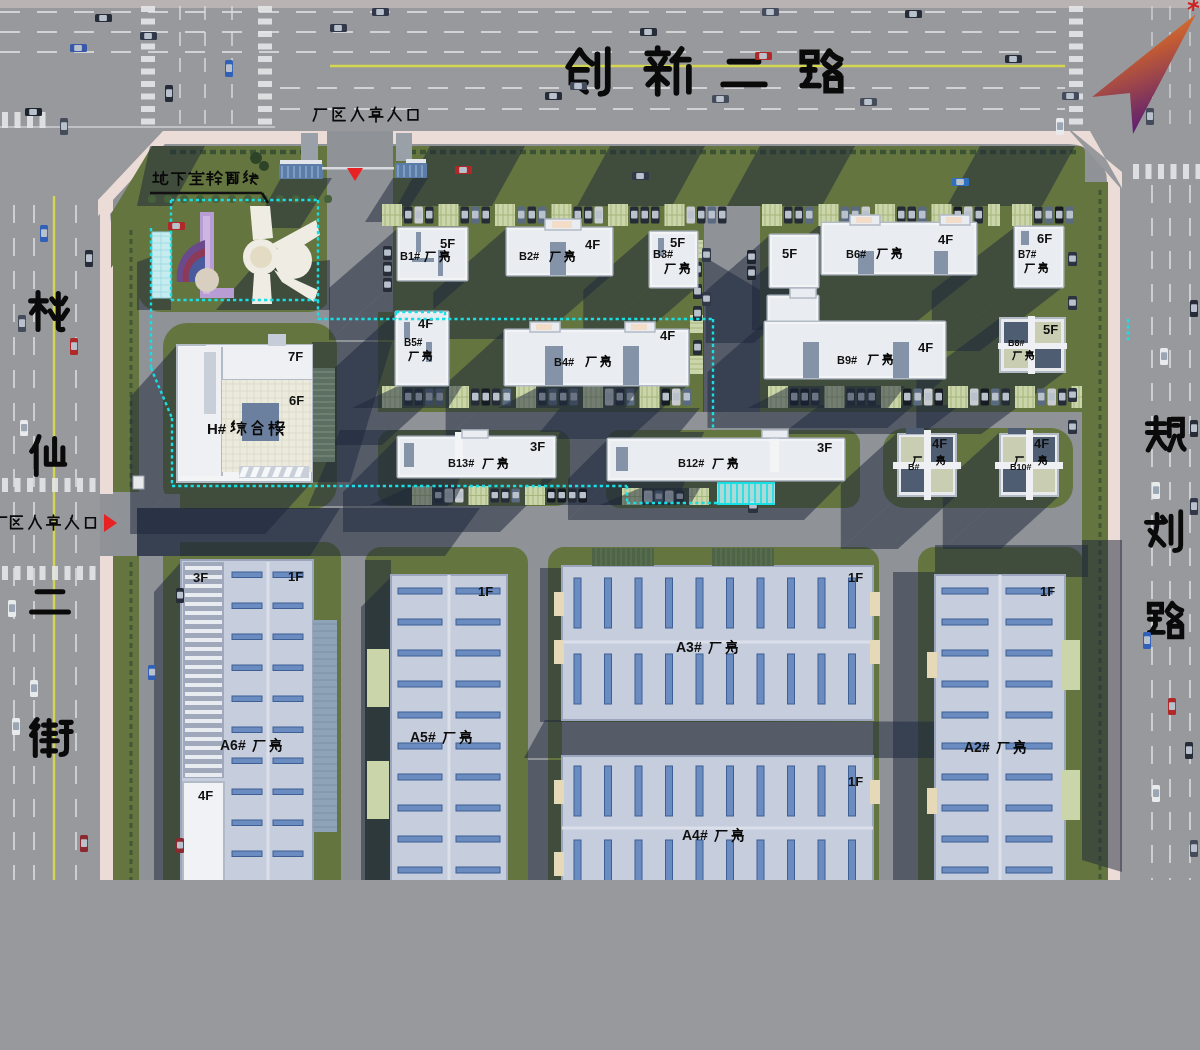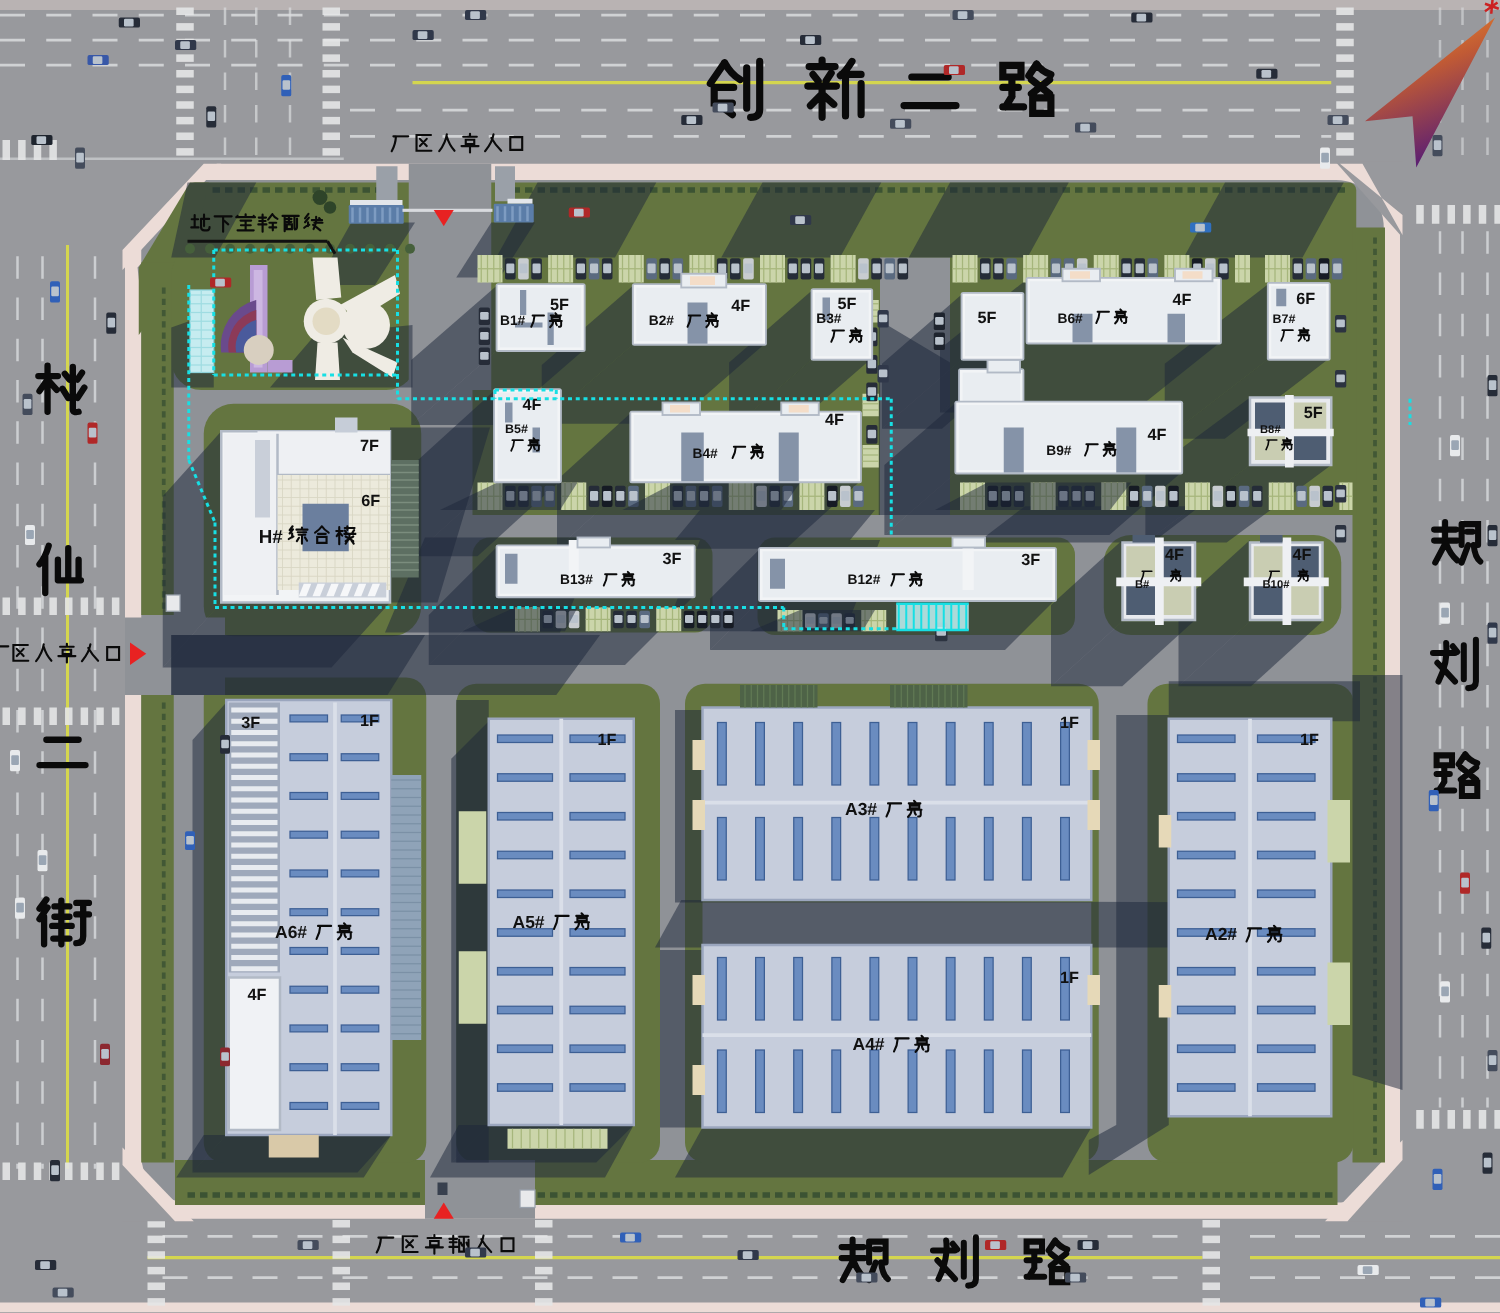--- a/index.html
+++ b/index.html
@@ -1,15 +1,15 @@
 <!DOCTYPE html>
 <html><head><meta charset="utf-8">
 <style>
 html,body{margin:0;padding:0;background:#98999d;}
-#wrap{width:1200px;height:1050px;overflow:hidden;position:relative;}
+#wrap{width:1200px;height:880px;overflow:hidden;position:relative;}
 svg{display:block;}
 </style></head>
 <body>
 <div id="wrap">
 <svg width="1200" height="1050" viewBox="0 0 1200 1050">
 <rect width="1200" height="1050" fill="#98999d"></rect>
 <rect x="0.0" y="0.0" width="1200.0" height="8.0" fill="#b9b3b3"></rect>
 <rect x="0.0" y="1042.0" width="1200.0" height="8.0" fill="#ecdcd7"></rect>
 <line x1="0.0" y1="12.0" x2="1065.0" y2="12.0" stroke="#dadcde" stroke-width="2.2" stroke-dasharray="20 17" opacity="0.85"></line>
 <line x1="0.0" y1="32.0" x2="1065.0" y2="32.0" stroke="#dadcde" stroke-width="2.2" stroke-dasharray="20 17" opacity="0.85"></line>

